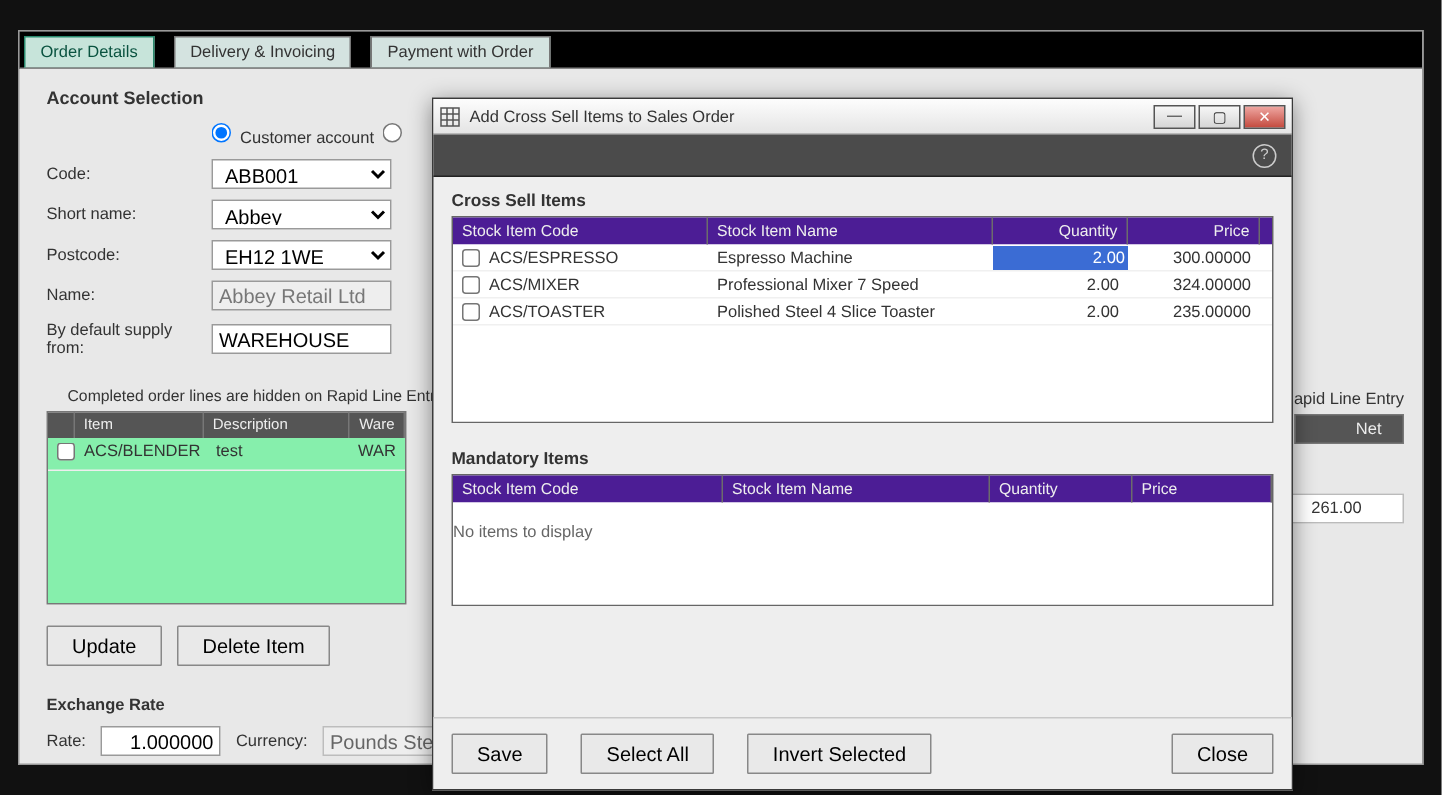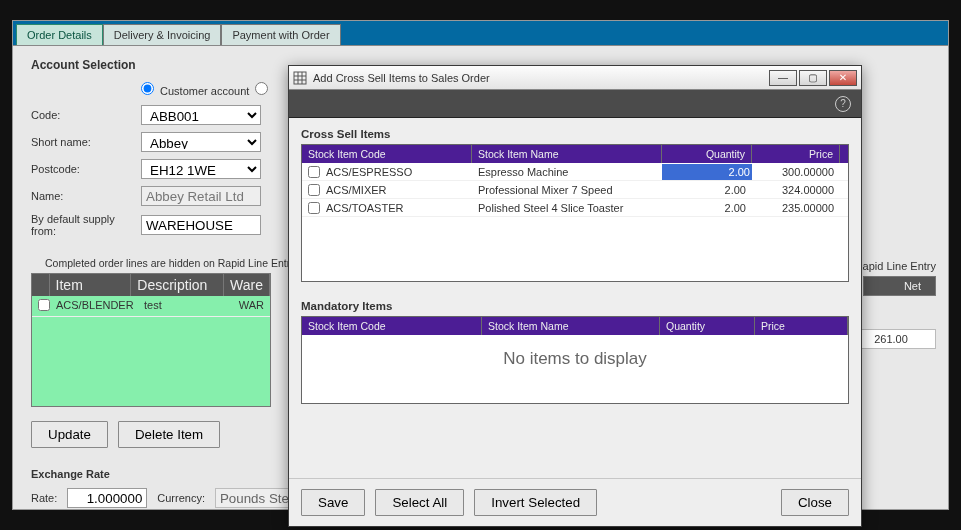--- a/index.html
+++ b/index.html
@@ -1,37 +1,37 @@
 <!DOCTYPE html>
 <html><head>
   <meta charset="utf-8">
   <style>
     * { box-sizing: border-box; margin:0; padding:0; font-family: Arial, sans-serif; }
     body { background:#111; width:961px; height:530px; position:relative; overflow:hidden; font-size:11px; color:#333; }
     .stage { position:absolute; left:12px; top:20px; right:12px; bottom:20px; background:#e8e8e8; border:1px solid #999; }
 
-    .tabbar { display:flex; gap:0; padding:3px 3px 0 3px; background:#0369a1; border-bottom:1px solid #888; }
+    .tabbar { display:flex; gap:13px; padding:3px 3px 0 3px; background:#000000; border-bottom:1px solid #888; }
     .tabbar .tab { padding:4px 10px; border:1px solid #777; border-bottom:none; background:#d4e3e0; color:#333; cursor:pointer; }
     .tabbar .tab.active { background:#c7e4da; border-color:#2a8a6e; color:#0a5340; }
 
     .form-area { padding:12px 18px; }
     .section-title { font-weight:bold; margin-bottom:10px; font-size:12px; }
 
     .acct-row { display:flex; align-items:center; margin-bottom:7px; }
     .acct-label { width:110px; }
     .acct-field { width:120px; height:20px; border:1px solid #9a9a9a; padding:2px 4px; background:#fff; }
     select.acct-field { appearance:menulist; }
 
     .radio-row { margin-left:110px; margin-bottom:8px; display:flex; align-items:center; gap:6px; }
     .radio-row input { margin-right:3px; }
 
     .lines-hint { margin:20px 0 4px 14px; font-size:10.5px; color:#333; }
 
     .grid { border:1px solid #777; background:#fff; }
-    .grid-head { display:flex; background:#555; color:#eee; font-size:14px; }
+    .grid-head { display:flex; background:#555; color:#eee; font-size:10px; }
     .grid-head div { padding:3px 6px; border-right:1px solid #777; }
     .grid-body { background:#86efac; min-height:110px; }
     .grid-row { display:flex; border-bottom:1px solid #eee; }
     .grid-row div { padding:3px 6px; }
 
     .btn { display:inline-block; padding:5px 16px; border:1px solid #888; background:#e9e9e9; cursor:pointer; border-radius:1px; }
 
     .bottom-area { padding:10px 18px; }
     .exrate-title { font-weight:bold; margin-bottom:8px; }
     .rate-row { display:flex; align-items:center; gap:10px; }
@@ -69,27 +69,27 @@
     .mrow .qty { text-align:right; }
     .mrow .price { text-align:right; }
     .mrow .qty.sel { background:#3b6cd4; color:#fff; padding:2px 2px; }
     .mrow .qty.sel span { background:#3b6cd4; }
 
     .c-code { width:170px; display:flex; align-items:center; gap:6px; }
     .c-name { width:190px; }
     .c-qty  { width:90px; text-align:right; }
     .c-price{ width:88px; text-align:right; }
 
-    .mandatory-empty { text-align:center; color:#666; padding:14px 0; font-size:17px; }
+    .mandatory-empty { text-align:left; color:#666; padding:14px 0; font-size:11px; }
     .m2-code { width:180px; }
     .m2-name { width:178px; }
     .m2-qty  { width:95px; }
     .m2-price{ flex:1; }
 
-    .modal-footer { display:flex; gap:10px; padding:10px 12px; align-items:center; background:#eee; border-top:1px solid #c7c7c7; position:absolute; bottom:0; left:0; right:0; }
+    .modal-footer { display:flex; gap:22px; padding:10px 12px; align-items:center; background:#eee; border-top:1px solid #c7c7c7; position:absolute; bottom:0; left:0; right:0; }
     .modal-footer .btn { padding:5px 16px; }
     .modal-footer .spacer { flex:1; }
 
     input[type=checkbox]{ width:12px; height:12px; }
   </style>
 </head>
 <body>
 
 <div class="stage">
 

